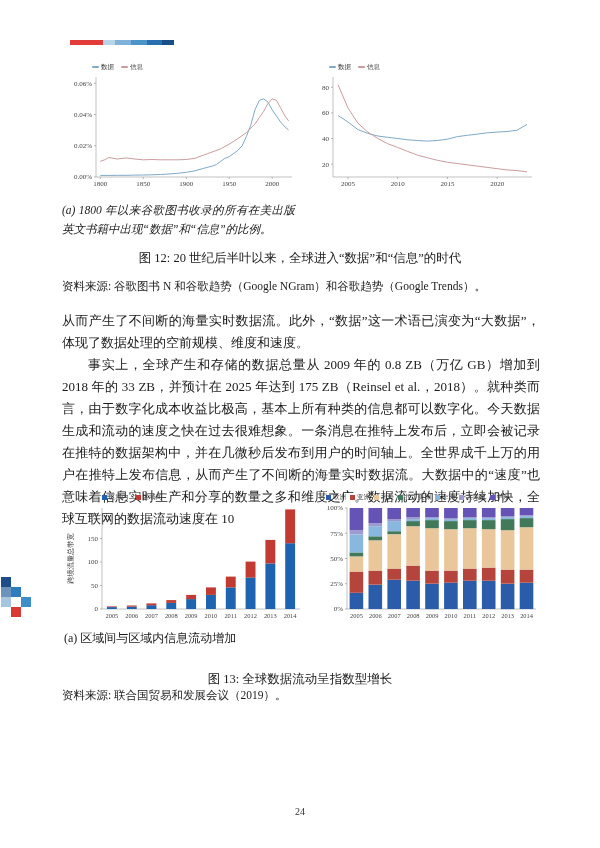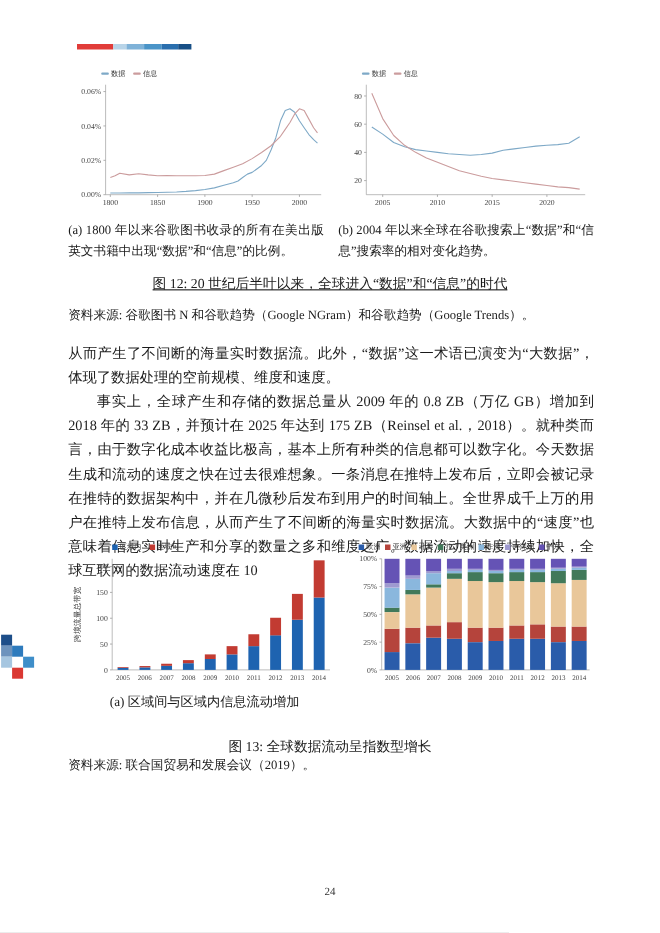--- a/index.html
+++ b/index.html
@@ -18,36 +18,36 @@
   .chart-block{display:flex;flex-direction:column;}
   .legend{display:flex;align-items:center;gap:7px;height:10px;font-size:6.5px;color:#333;
           font-family:"Liberation Serif","DejaVu Serif",serif;}
   .legend .lg-item{display:flex;align-items:center;gap:2px;white-space:nowrap;}
   .lg-dash{display:inline-block;width:7px;height:2px;border-radius:1px;}
   .lg-sq{display:inline-block;width:5px;height:5px;}
   svg{font-family:"Liberation Serif","DejaVu Serif",serif;display:block;}
   
   #fig12-captions{position:absolute;left:62px;top:201px;width:478px;display:flex;gap:13px;
      font-size:11.5px;line-height:1.62;text-align:justify;}
-  #fig12-captions .cap{width:233px;}
+  #fig12-captions .cap{width:233px;font-style:italic;}
   .fig-title{position:absolute;left:0;width:600px;text-align:center;font-size:12.5px;}
-  #fig12-title{top:250px;text-decoration:underline;}
+  #fig12-title{top:250px;}
   #fig13-title{top:655px;margin-top:16px;}
   .fig-src{position:absolute;left:62px;width:478px;font-size:11.5px;}
   #fig12-src{top:279px;}
   #fig13-src{top:688px;}
   
   .bodytext{position:absolute;left:62px;width:478px;font-size:13px;line-height:22px;
      text-align:justify;}
   #body1{top:310px;}
   #body2{top:726px;line-height:22.5px;}
   .bodytext p{margin:0;}
   .indent{text-indent:2em;}
   
-  .subcap{position:absolute;font-size:12px;text-align:center;}
+  .subcap{position:absolute;font-size:12px;text-align:left;}
   #fig13-cap-a{left:64px;top:630px;width:244px;}
   #fig13-cap-b{left:322px;top:630px;width:218px;}
   #pagenum{position:absolute;left:0;top:806px;width:600px;text-align:center;font-size:10px;color:#333;}
 </style>
 </head>
 <body>
 
 <div id="page">
 
   <div id="topbar">
@@ -135,21 +135,20 @@
           <line x1="190.17499999999998" x2="190.17499999999998" y1="105" y2="107" stroke="#888" stroke-width="0.6"></line>
           <text x="190.17499999999998" y="114" text-anchor="middle" font-size="7" fill="#444">2020</text>
           <path d="M31.0 43.5 L40.9 49.9 L50.9 57.6 L60.8 61.4 L70.8 64.0 L80.7 65.3 L90.7 66.5 L100.6 67.8 L110.6 68.5 L120.5 69.1 L130.5 68.5 L140.4 67.2 L150.4 64.6 L160.3 63.3 L170.3 62.1 L180.2 60.8 L190.2 60.1 L200.1 59.5 L210.1 58.2 L220.0 52.4" fill="none" stroke="#7ea9c7" stroke-width="1" stroke-linejoin="round"></path>
           <path d="M31.0 12.7 L40.9 35.8 L50.9 51.2 L60.8 60.1 L70.8 66.5 L80.7 71.7 L90.7 75.5 L100.6 79.4 L110.6 83.2 L120.5 85.8 L130.5 88.3 L140.4 90.3 L150.4 91.5 L160.3 92.8 L170.3 94.1 L180.2 95.4 L190.2 96.7 L200.1 97.9 L210.1 98.6 L220.0 99.9" fill="none" stroke="#cb9c9d" stroke-width="1" stroke-linejoin="round"></path>
         </svg>
     </div>
   </div>
 
   <div id="fig12-captions">
     <div class="cap">(a) 1800 年以来谷歌图书收录的所有在美出版英文书籍中出现“数据”和“信息”的比例。</div>
-    <div class="cap">(b) 2004 年以来全球在谷歌搜索上“数据”和“信息”搜索率的相对变化趋势。</div>
   </div>
 
   <div id="fig12-title" class="fig-title">图 12: 20 世纪后半叶以来，全球进入“数据”和“信息”的时代</div>
   <div id="fig12-src" class="fig-src">资料来源: 谷歌图书 N 和谷歌趋势（Google NGram）和谷歌趋势（Google Trends）。</div>
 
   <div id="body1" class="bodytext">
     <p>从而产生了不间断的海量实时数据流。此外，“数据”这一术语已演变为“大数据”，体现了数据处理的空前规模、维度和速度。</p>
     <p class="indent">事实上，全球产生和存储的数据总量从 2009 年的 0.8 ZB（万亿 GB）增加到 2018 年的 33 ZB，并预计在 2025 年达到 175 ZB（Reinsel et al.，2018）。就种类而言，由于数字化成本收益比极高，基本上所有种类的信息都可以数字化。今天数据生成和流动的速度之快在过去很难想象。一条消息在推特上发布后，立即会被记录在推特的数据架构中，并在几微秒后发布到用户的时间轴上。全世界成千上万的用户在推特上发布信息，从而产生了不间断的海量实时数据流。大数据中的“速度”也意味着信息实时生产和分享的数量之多和维度之广。数据流动的速度持续加快，全球互联网的数据流动速度在 10</p>
   </div>
 

